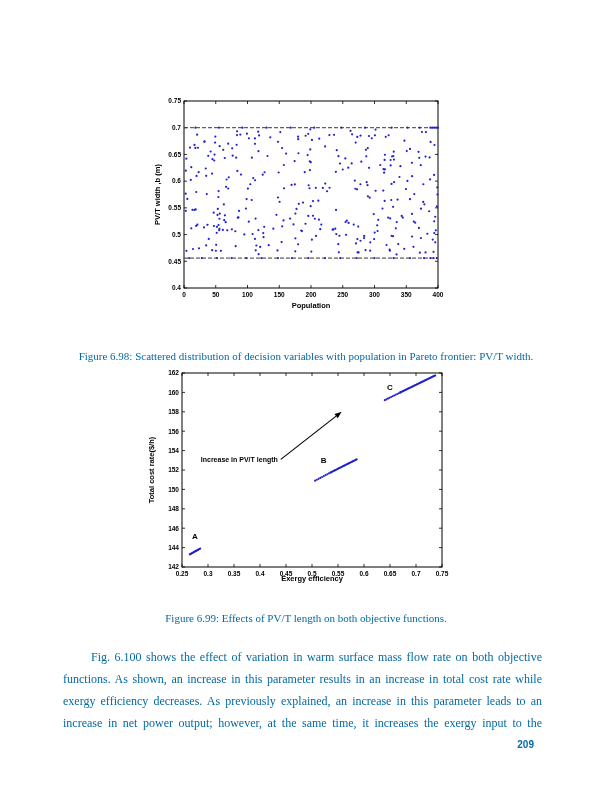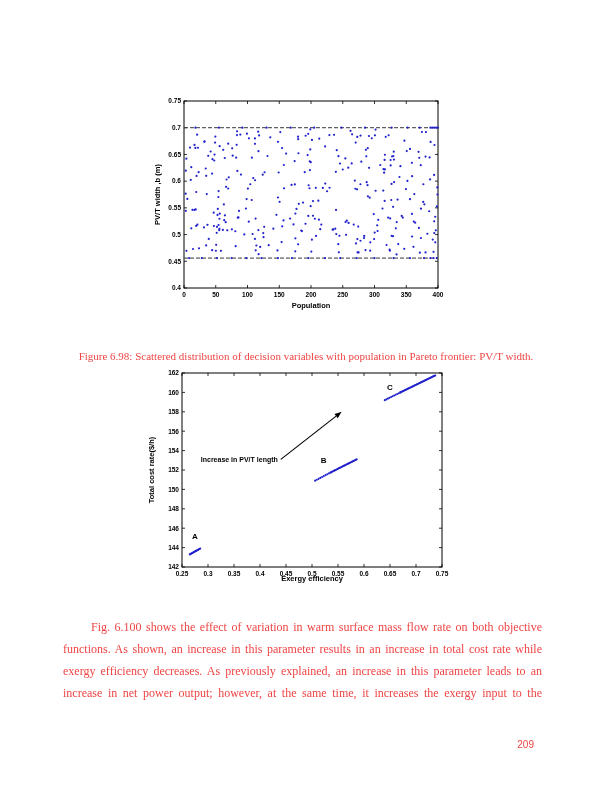--- a/index.html
+++ b/index.html
@@ -1,27 +1,27 @@
 <!DOCTYPE html>
 <html><head>
 <meta charset="utf-8">
 <style>
   html,body{margin:0;padding:0;background:#ffffff;}
   .page{position:relative;width:612px;height:792px;background:#ffffff;overflow:hidden;
-        font-family:"Liberation Serif",serif;color:#ef4444;}
+        font-family:"Liberation Serif",serif;color:#0369a1;}
   .chart{position:absolute;}
   #chart1{left:150px;top:92px;}
   #chart2{left:140px;top:365px;}
   .caption{position:absolute;left:0;width:612px;text-align:center;font-size:11px;margin-top:19px;}
   .cap1{top:331px;}
   .cap2{top:593px;}
-  .body-text{position:absolute;left:63px;top:616px;width:479px;font-size:12px;line-height:22px;
+  .body-text{position:absolute;left:63px;top:646px;width:479px;font-size:12px;line-height:22px;
              text-align:justify;text-align-last:justify;text-indent:28px;}
   .page-number{position:absolute;left:472px;top:739px;width:62px;text-align:right;
-               font-size:10px;font-family:"Liberation Sans",sans-serif;}
+               font-size:10px;font-family:"Liberation Sans",sans-serif;font-weight:bold;}
   .tick{font:bold 6.5px "Liberation Sans",sans-serif;fill:#000;}
   .axlabel{font:bold 7.5px "Liberation Sans",sans-serif;fill:#000;}
   .clabel{font:bold 8px "Liberation Sans",sans-serif;fill:#000;}
   .anno{font:bold 7px "Liberation Sans",sans-serif;fill:#000;}
 </style>
 </head>
 <body>
 
 <div class="page">
   <svg id="chart1" class="chart" width="312" height="226" viewBox="0 0 312 226">
@@ -639,15 +639,16 @@
       <text x="180.84" y="98.21000000000011" class="clabel">B</text>
       <text x="246.88" y="25.46000000000011" class="clabel">C</text>
       <g>
         <line x1="140.8" y1="94.33000000000006" x2="196.12377440090532" y2="51.10943791461163" stroke="#000" stroke-width="1.1"></line>
         <polygon points="201.64000000000001,46.800000000000004 194.523126032621,49.06055412066217 197.72442276918963,53.1583217085611" fill="#000"></polygon>
         <text x="137.8" y="96.83000000000006" text-anchor="end" class="anno">Increase in PV/T length</text>
       </g>
       <text x="172" y="216" text-anchor="middle" class="axlabel">Exergy efficiency</text>
       <text x="14" y="105" text-anchor="middle" class="axlabel" transform="rotate(-90 14 105)">Total cost rate($/h)</text>
     </svg>
+  <div class="caption cap2">Figure 6.99: Effects of PV/T length on both objective functions.</div>
   <div class="body-text">Fig. 6.100 shows the effect of variation in warm surface mass flow rate on both objective functions. As shown, an increase in this parameter results in an increase in total cost rate while exergy efficiency decreases. As previously explained, an increase in this parameter leads to an increase in net power output; however, at the same time, it increases the exergy input to the</div>
   <div class="page-number">209</div>
 </div>
 
 </body></html>

